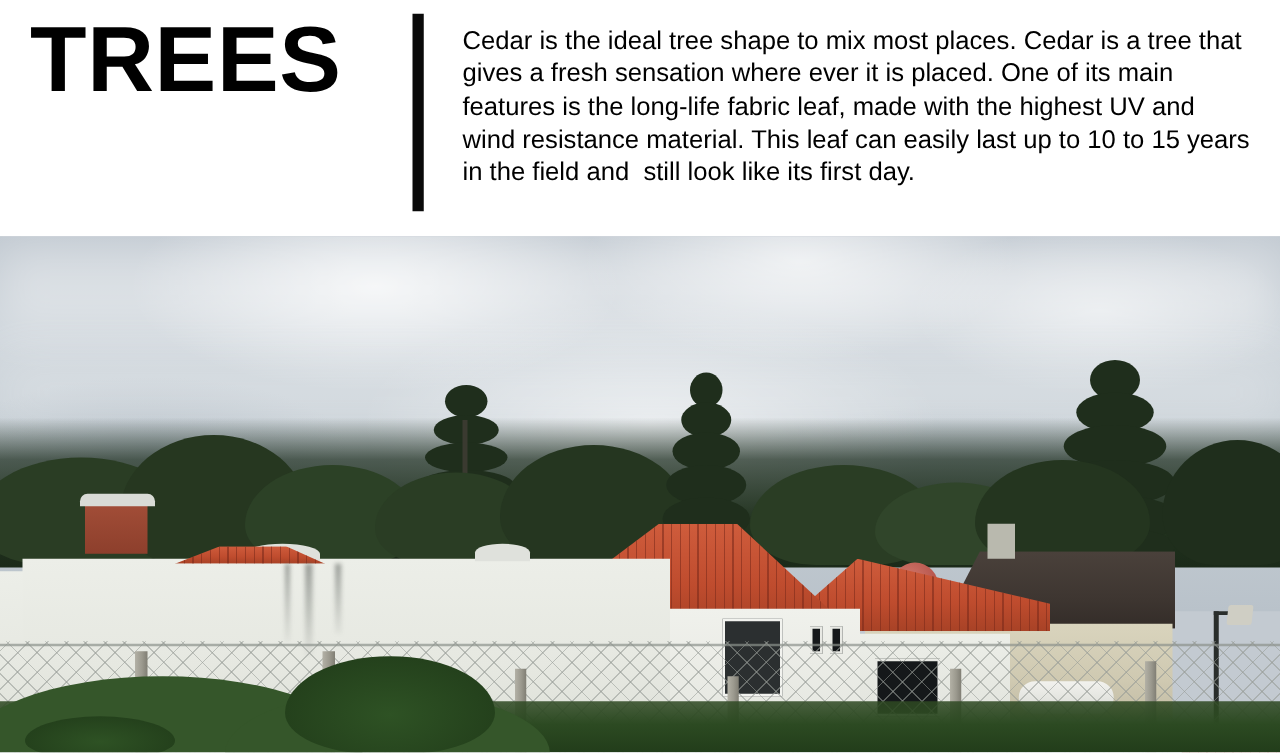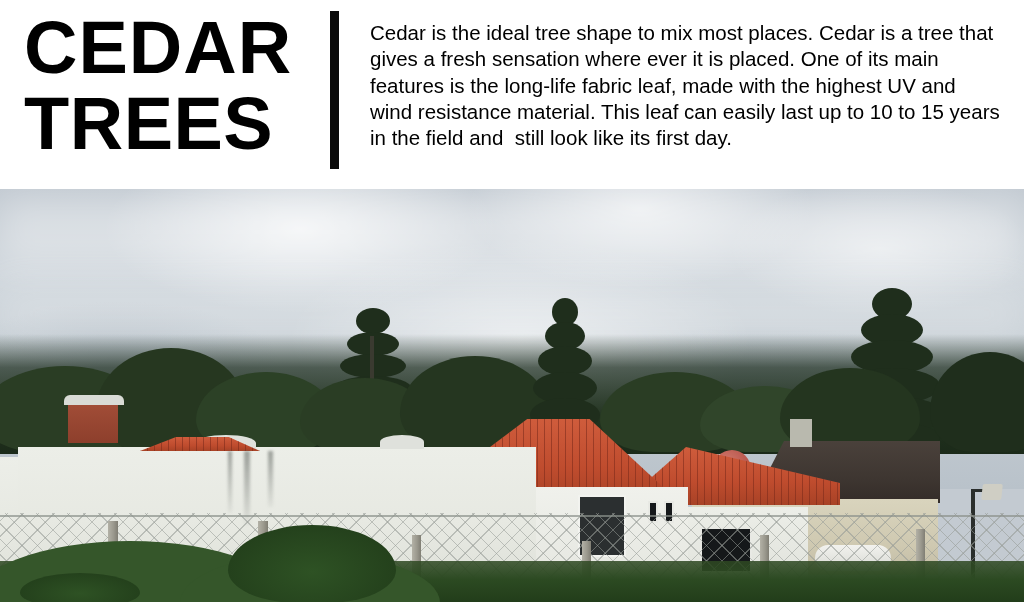--- a/index.html
+++ b/index.html
@@ -244,21 +244,20 @@
   }
 </style>
 </head>
 <body>
 
 <div id="page">
 
   <div id="header">
 
     <div id="title-block">
-      <div class="title-line" id="title-line-1">CEDAR</div>
       <div class="title-line" id="title-line-2">TREES</div>
     </div>
 
     <div id="title-divider"></div>
 
     <div id="body-text">Cedar is the ideal tree shape to mix most places. Cedar is a tree that gives a fresh sensation where ever it is placed. One of its main features is the long-life fabric leaf, made with the highest UV and wind resistance material. This leaf can easily last up to 10 to 15 years in the field and  still look like its first day.</div>
   </div>
 
   <div id="photo">
 

